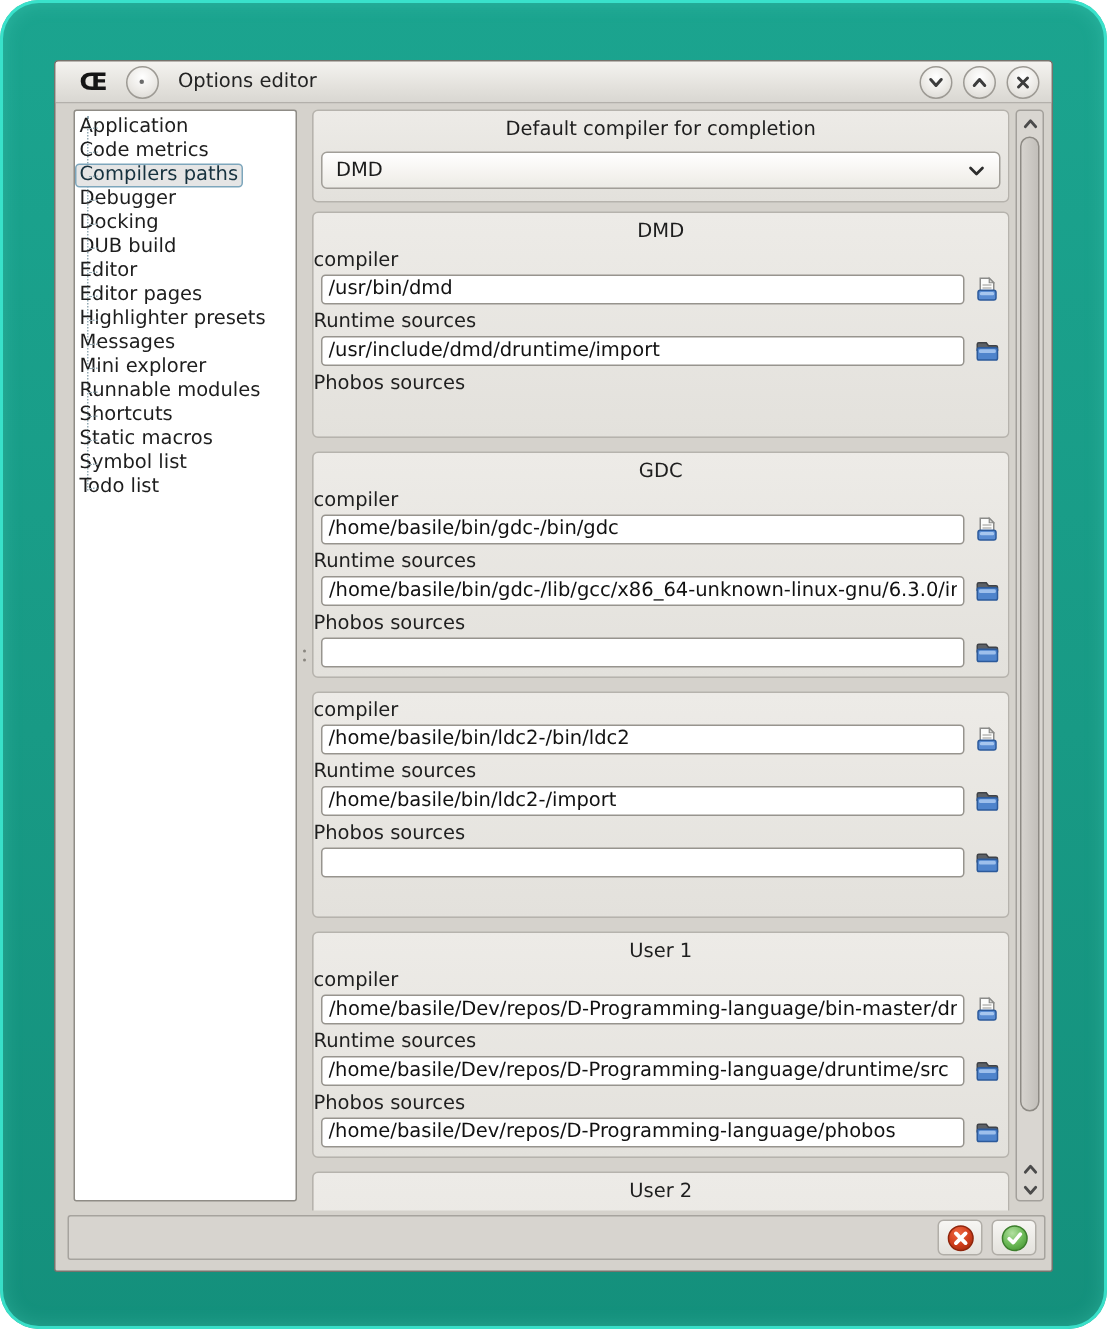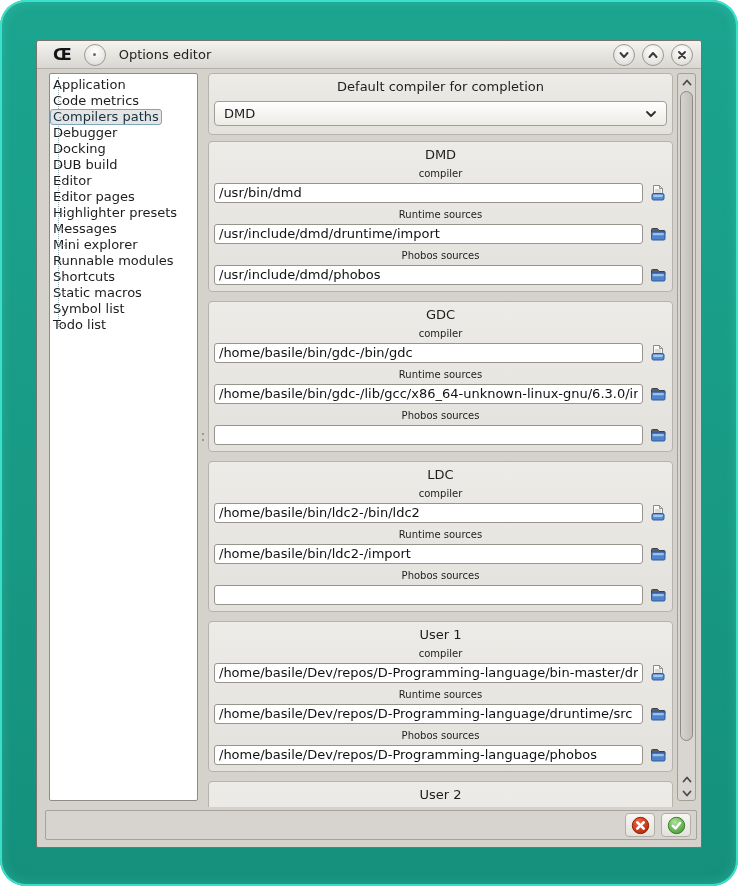--- a/index.html
+++ b/index.html
@@ -50,21 +50,21 @@
   .viewport{position:absolute;left:171px;top:28px;width:465px;height:738px;overflow:hidden;}
   .cgroup{width:465px;background:linear-gradient(180deg,#edebe7,#e3e1dc);
     border:1px solid #b6b3ad;border-radius:4px;margin-bottom:9px;overflow:hidden;}
   .cgroup-title{height:20px;padding-top:5px;text-align:center;font-size:13px;color:#1e1e1e;line-height:15px;}
   .first-group{height:62px;margin-top:4px;margin-bottom:6px;}
   .compiler-group{height:151px;}
   .combo{margin:7px 5px 0 5px;height:25px;border:1px solid #a19e98;border-radius:4px;
     background:linear-gradient(180deg,#ffffff,#f3f1ed 70%,#ecebe6);
     display:flex;align-items:center;padding:0 9px;font-size:13px;color:#1c1c1c;cursor:default;}
   .combo-value{flex:1;}
-  .field-label{height:20px;padding-top:4px;text-align:center;font-size:10px;color:#1e1e1e;line-height:15px;}
+  .field-label{height:20px;padding-top:4px;text-align:left;font-size:13px;color:#1e1e1e;line-height:15px;}
   .field-row{height:21px;display:flex;align-items:center;padding:0 4px 0 5px;gap:5px;}
   .path-input{flex:1;height:20px;border:1px solid #97948e;border-radius:3px;background:#ffffff;
     font-family:"DejaVu Sans","Liberation Sans",sans-serif;font-size:13px;color:#111;
     padding:0 4px;outline:none;min-width:0;}
   .browse-btn{width:20px;height:20px;border:0;background:transparent;padding:0;margin:0;
     display:flex;align-items:center;justify-content:center;cursor:pointer;}
   .picker-icon{width:18px;height:18px;display:block;}
   .picker-icon svg{display:none;width:18px;height:18px;}
   .picker-icon[data-name="file-icon"] svg.glyph-file{display:block;}
   .picker-icon[data-name="folder-icon"] svg.glyph-folder{display:block;}
@@ -240,33 +240,20 @@
                       <rect x="2.5" y="6.8" width="13.5" height="8.2" rx="1.2" fill="#4f84cc" stroke="#2c5a9b" stroke-width="1"></rect>
                       <rect x="3.6" y="7.9" width="11.3" height="2.4" rx="1" fill="#9dbfec"></rect>
                     </svg>
                   </span>
                 </button>
               </div>
             </div>
 
             <div>
               <div class="field-label" data-name="field-label">Phobos sources</div>
-              <div class="field-row" data-name="path-field-row">
-                <input class="path-input" type="text" data-name="path-input" value="/usr/include/dmd/phobos" style="">
-                <button class="browse-btn" data-name="browse-button">
-                  <span class="picker-icon" data-name="folder-icon">
-
-                    <svg class="glyph-folder" viewBox="0 0 18 18">
-                      <path d="M2.5 4.5 a1 1 0 0 1 1-1 h5 l1.5 2 h5 a1 1 0 0 1 1 1 v2 h-13.5 z" fill="#5c6066" stroke="#3f4247" stroke-width="1"></path>
-                      <rect x="2.5" y="6.8" width="13.5" height="8.2" rx="1.2" fill="#4f84cc" stroke="#2c5a9b" stroke-width="1"></rect>
-                      <rect x="3.6" y="7.9" width="11.3" height="2.4" rx="1" fill="#9dbfec"></rect>
-                    </svg>
-                  </span>
-                </button>
-              </div>
             </div>
 
         </div>
 
         <div class="cgroup compiler-group" data-name="compiler-group">
           <div class="cgroup-title" data-name="group-title">GDC</div>
 
             <div>
               <div class="field-label" data-name="field-label">compiler</div>
               <div class="field-row" data-name="path-field-row">
@@ -316,21 +303,20 @@
                       <rect x="3.6" y="7.9" width="11.3" height="2.4" rx="1" fill="#9dbfec"></rect>
                     </svg>
                   </span>
                 </button>
               </div>
             </div>
 
         </div>
 
         <div class="cgroup compiler-group" data-name="compiler-group">
-          <div class="cgroup-title" data-name="group-title">LDC</div>
 
             <div>
               <div class="field-label" data-name="field-label">compiler</div>
               <div class="field-row" data-name="path-field-row">
                 <input class="path-input" type="text" data-name="path-input" value="/home/basile/bin/ldc2-/bin/ldc2" style="">
                 <button class="browse-btn" data-name="browse-button">
                   <span class="picker-icon" data-name="file-icon">
                     <svg class="glyph-file" viewBox="0 0 18 18">
                       <path d="M4.5 1.5 h6 l3 3 v9 h-9 z" fill="#fbfbfa" stroke="#8b8b89" stroke-width="1"></path>
                       <path d="M10.5 1.5 l3 3 h-3 z" fill="#d9d9d6" stroke="#8b8b89" stroke-width="0.8"></path>

